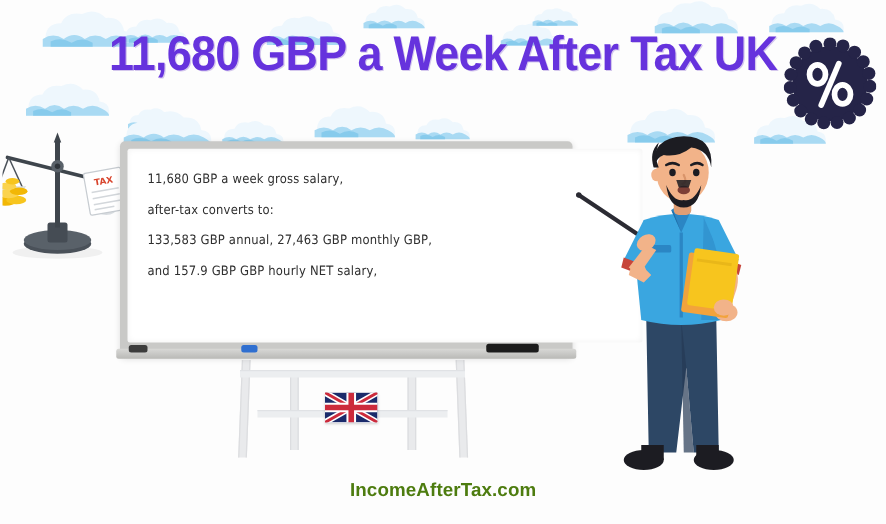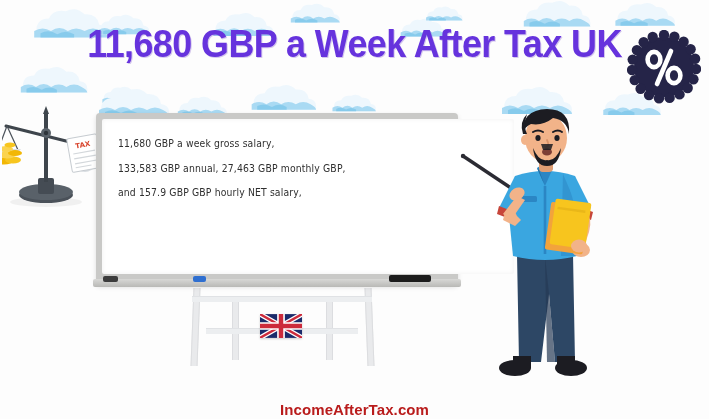--- a/index.html
+++ b/index.html
@@ -156,27 +156,27 @@
     left: 455px;
     top: 104px;
     width: 190px;
     height: 288px;
     z-index: 6;
   }
   
   .footer {
     position: absolute;
     left: 0;
-    top: 401px;
+    top: 384px;
     width: 709px;
     text-align: center;
     font-family: "Liberation Sans", sans-serif;
     font-weight: bold;
     font-size: 15px;
-    color: #b91c1c;
+    color: #4d7c0f;
     letter-spacing: 0.1px;
     z-index: 6;
   }
 </style>
 </head>
 <body>
 
 <div class="page">
 
   <svg class="sky" viewBox="0 0 709 419" xmlns="http://www.w3.org/2000/svg">
@@ -331,20 +331,21 @@
       <path d="M30 0 V34 M0 17 H60" stroke="#ffffff" stroke-width="11"></path>
       <path d="M30 0 V34 M0 17 H60" stroke="#cc2b3c" stroke-width="6.4"></path>
     </svg>
   </div>
 
   <div class="board-wrap">
     <div class="board-frame">
       <div class="board-face">
         <div class="board-text">
           <div>11,680 GBP a week gross salary,</div>
+          <div>after-tax converts to:</div>
           <div>133,583 GBP annual, 27,463 GBP monthly GBP,</div>
           <div>and 157.9 GBP GBP hourly NET salary,</div>
         </div>
       </div>
       <div class="tray">
         <div class="tray-item" style="left:10px; top:-3px; width:15px; height:6px; background:#3c3c3c;"></div>
         <div class="tray-item" style="left:100px; top:-3px; width:13px; height:6px; background:#2f6fd0;"></div>
         <div class="tray-item" style="left:296px; top:-4px; width:42px; height:7px; background:#1c1c1c;"></div>
       </div>
     </div>

